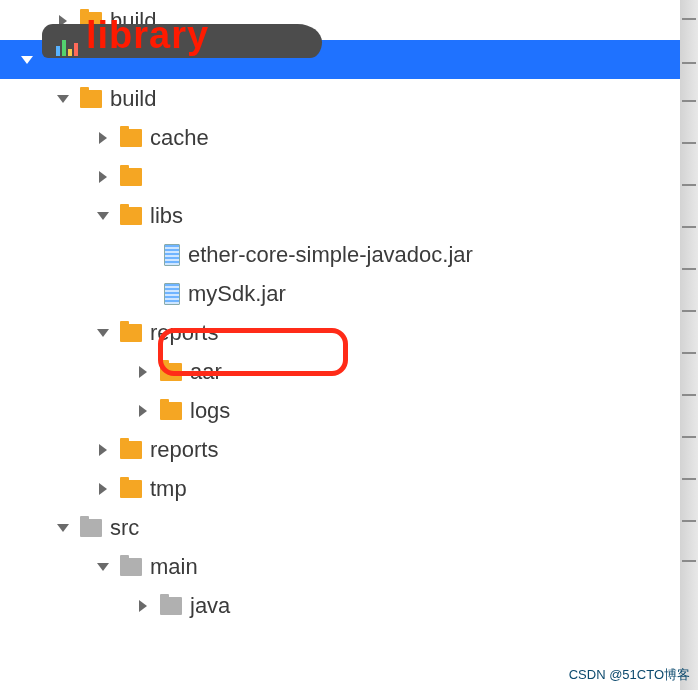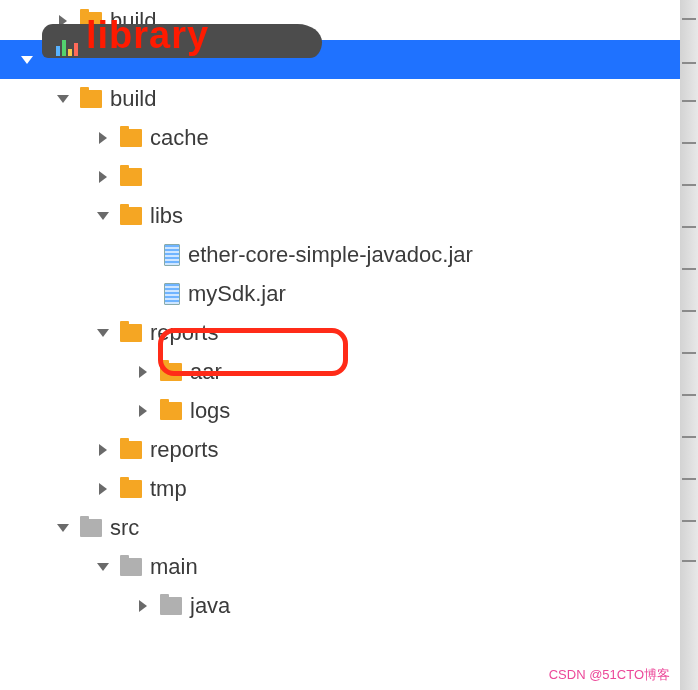--- a/index.html
+++ b/index.html
@@ -24,21 +24,21 @@
 .libtext { position:absolute; top:14px; left:86px; font-size:38px; color:#ff1a00; font-weight:600; z-index:6; letter-spacing:1px; }
 .icon-chart { position:absolute; top:38px; left:56px; width:24px; height:18px; z-index:6; display:flex; align-items:flex-end; gap:2px; }
 .icon-chart span { width:4px; display:block; }
 .icon-chart span:nth-child(1){height:10px;background:#59b2ff;}
 .icon-chart span:nth-child(2){height:16px;background:#53d26e;}
 .icon-chart span:nth-child(3){height:7px;background:#f7c948;}
 .icon-chart span:nth-child(4){height:13px;background:#ff6a59;}
 .hilite { position:absolute; border:5px solid #ff2b18; border-radius:16px; pointer-events:none; z-index:4; }
 .gutter { position:absolute; right:0; top:0; bottom:0; width:18px; background:linear-gradient(90deg,#d3d3d3,#e8e8e8); }
 .gutter .tick { position:absolute; left:2px; right:2px; height:2px; background:#8a8a8a; }
-.wm { position:absolute; right:28px; bottom:6px; font-size:13px; color:#ec4899; z-index:7;text-align:center; }
+.wm { position:absolute; right:8px; bottom:6px; font-size:13px; color:#0c4a6e; z-index:7;text-align:center; }
 </style>
 </head>
 <body>
 
 <div class="main">
 
   <div class="line">
     <span class="indent" style="width:56px"></span>
     <span class="arrow">
         <svg width="14" height="14" viewBox="0 0 14 14">

